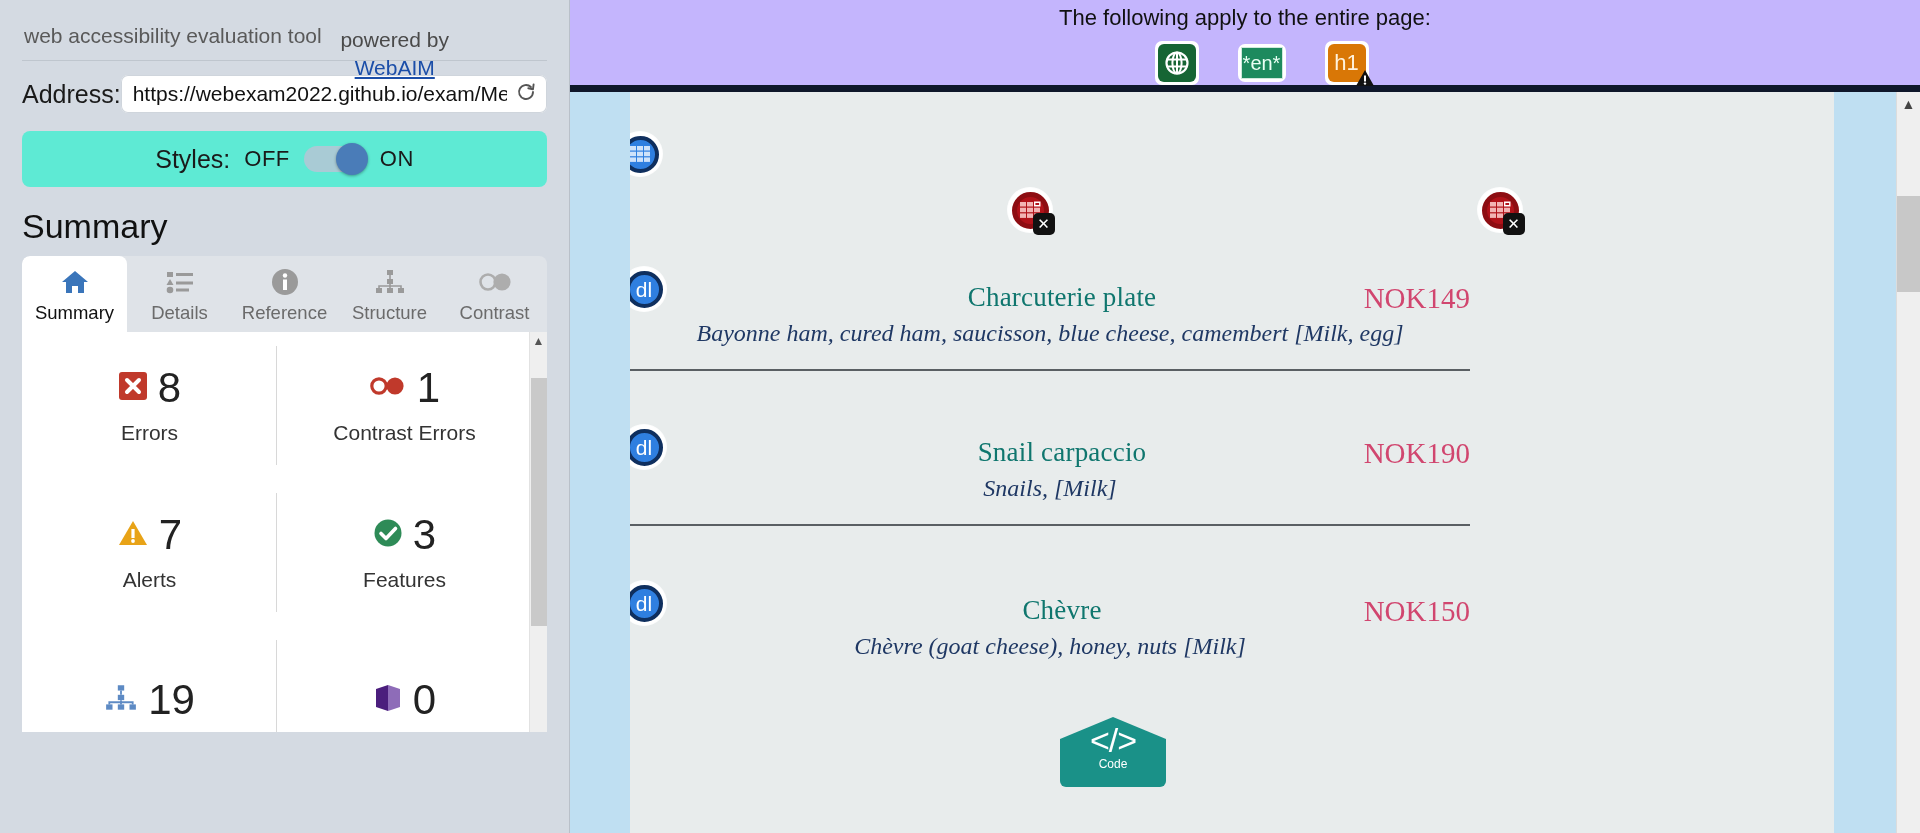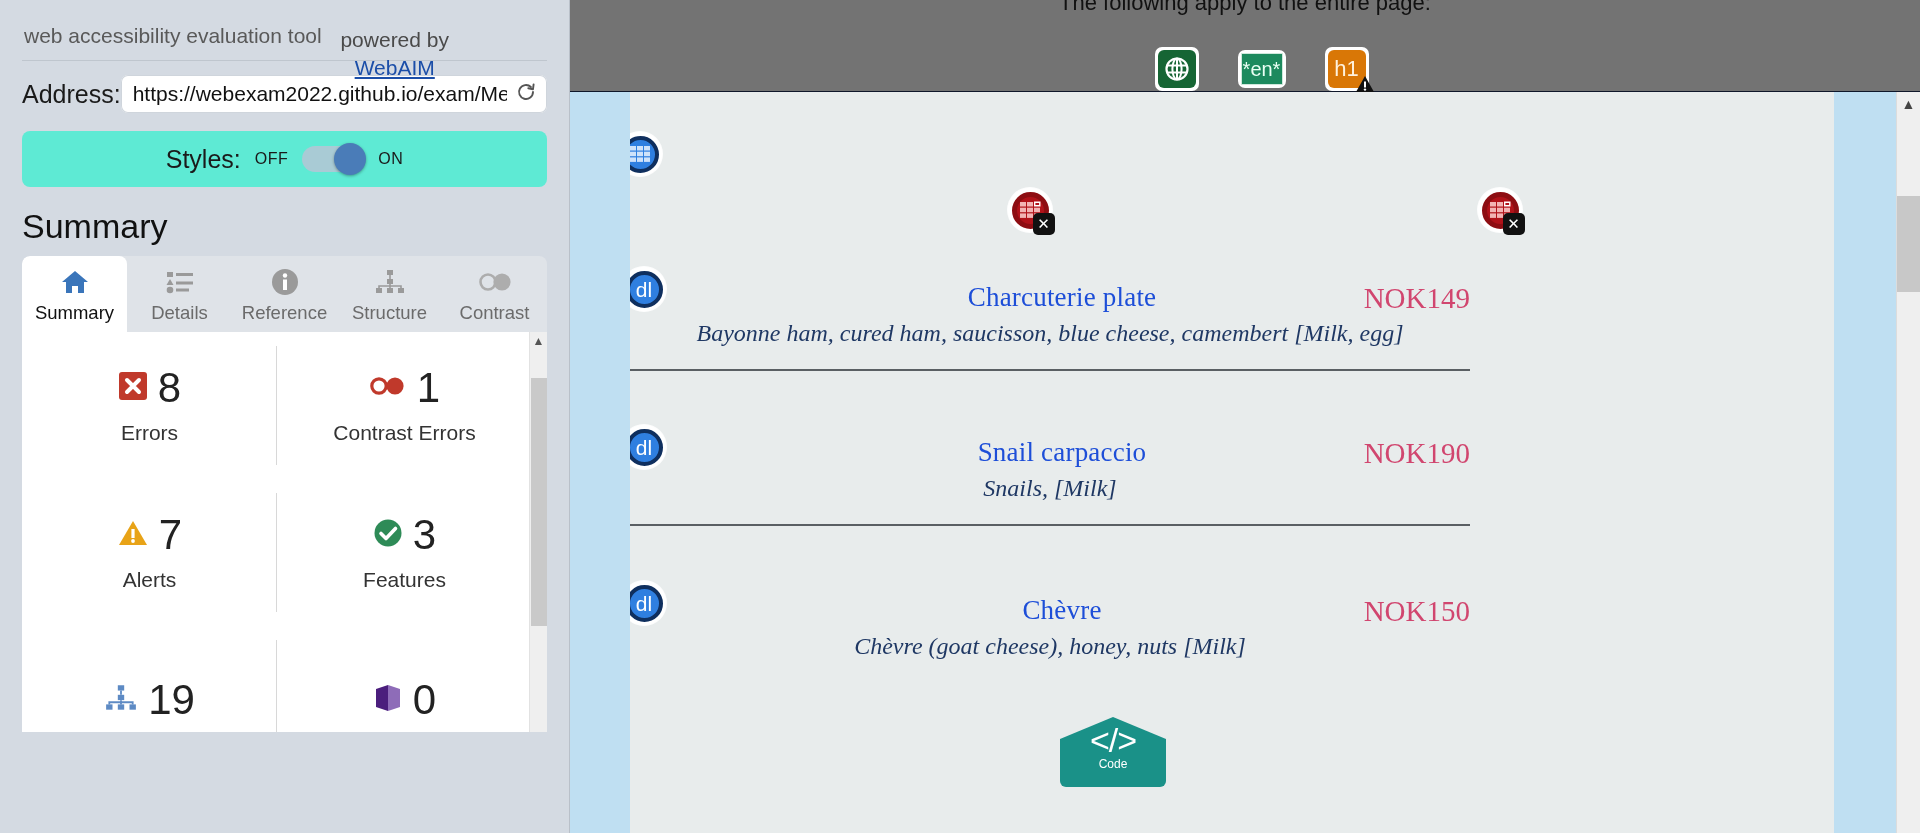--- a/index.html
+++ b/index.html
@@ -69,21 +69,21 @@
   }
   .reload-icon { flex: 0 0 auto; cursor: pointer; }
 
   .styles-card {
     margin: 18px 22px 0 22px;
     background: #5eead4; border-radius: 8px;
     height: 56px; display: flex; align-items: center; justify-content: center;
     gap: 14px;
   }
   .styles-label { font-size: 25px; color: #1a1a1a; }
-  .onoff { font-size: 16px; color: #1a1a1a; letter-spacing: .5px; }
+  .onoff { font-size: 22px; color: #1a1a1a; letter-spacing: .5px; }
   .toggle {
     width: 62px; height: 26px; border-radius: 14px;
     background: #a9cbd5; position: relative; cursor: pointer;
   }
   .toggle .knob {
     position: absolute; right: -2px; top: -3px;
     width: 32px; height: 32px; border-radius: 50%;
     background: #4a7cb8; box-shadow: 0 1px 3px rgba(0,0,0,.35);
   }
 
@@ -138,24 +138,24 @@
   .stat-top { display: flex; align-items: center; gap: 10px; }
   .stat-num { font-size: 42px; color: #222; line-height: 1; }
   .stat-name { font-size: 21px; color: #333; margin-top: 12px; }
 
   
   #page-area {
     position: absolute; left: 570px; top: 0; right: 0; bottom: 0;
     background: #fff; overflow: hidden;
   }
   .page-banner {
-    height: 92px; background: #737373;
-    border-bottom: 1px solid #0f172a;
+    height: 92px; background: #c4b5fd;
+    border-bottom: 7px solid #0f172a;
     display: flex; flex-direction: column; align-items: center;
-    justify-content: space-between;
+    justify-content: flex-end;
   }
   .banner-text {
     font-size: 22px; color: #111; margin-top: -10px; white-space: nowrap;
   }
   .banner-icons { display: flex; align-items: center; gap: 6px; margin-top: 10px; }
 
   .icon-chip {
     border-radius: 7px; background: #fff; padding: 3px;
     display: inline-flex; align-items: center; justify-content: center;
     position: relative;
@@ -191,21 +191,21 @@
   }
   .doc {
     position: relative;
     background: #e8ecec;
     flex: 1;
   }
 
   
   .menu-item { position: relative; }
   .menu-name {
-    text-align: center; color: #1d4ed8; font-size: 27px;
+    text-align: center; color: #0f766e; font-size: 27px;
     font-family: "Liberation Serif", serif;
     letter-spacing: .2px;
     padding-left: 24px;
   }
   .menu-desc {
     text-align: center; color: #1f3864; font-size: 24px;
     font-family: "Liberation Serif", serif; font-style: italic;
     margin-top: 7px;
   }
   .menu-price {

